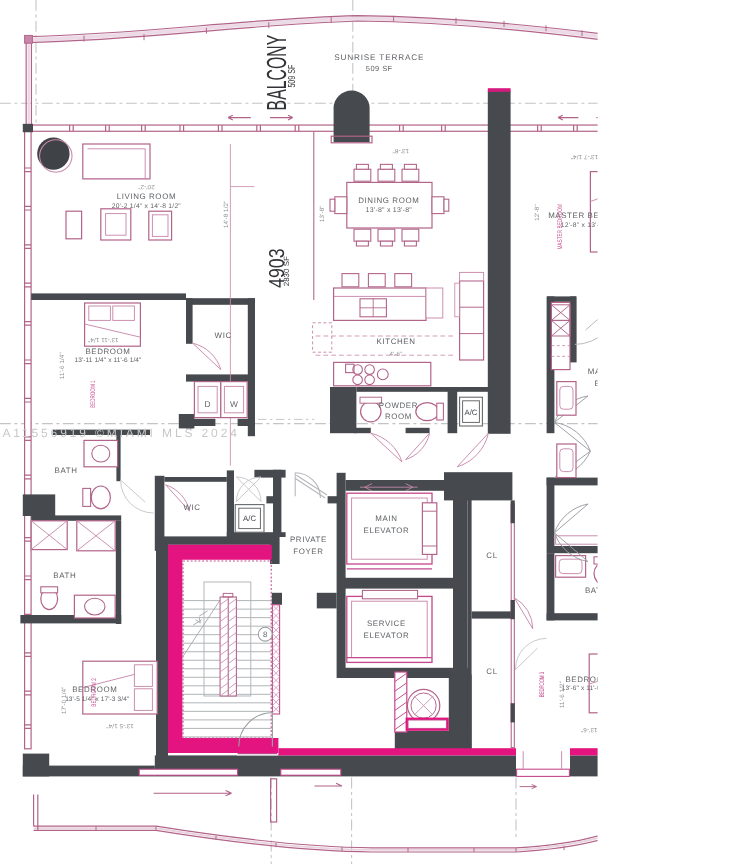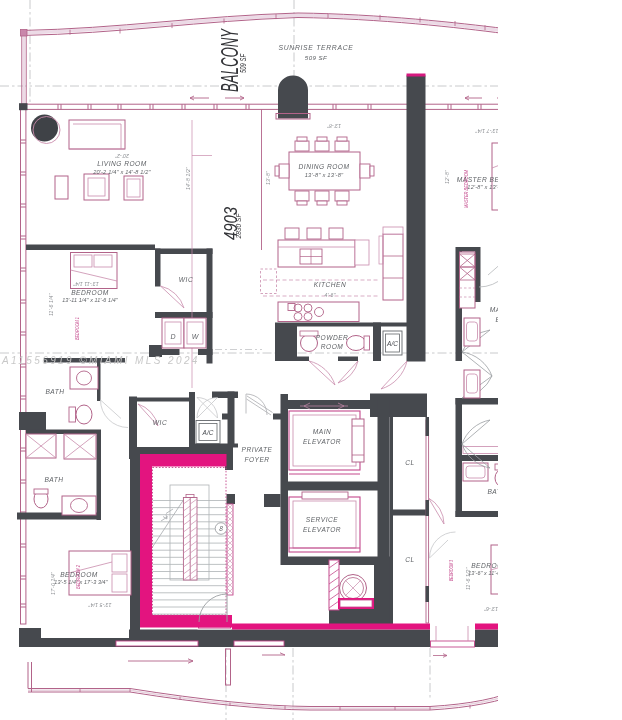--- a/index.html
+++ b/index.html
@@ -1,17 +1,17 @@
 <!DOCTYPE html>
 <html><head>
 <meta charset="utf-8">
 <style>
 html,body{margin:0;padding:0;background:#ffffff;}
 #page{position:relative;width:498px;height:720px;overflow:hidden;background:#ffffff;
-font-family:"Liberation Sans", sans-serif;font-style:italic;}
+font-family:"Liberation Sans", sans-serif;}
 svg text{font-family:"Liberation Sans", sans-serif;}
 .rm{fill:#5f6266;letter-spacing:0.5px;font-size:6.6px;}
 .dim{fill:#8c8f93;font-size:5.2px;letter-spacing:0.1px;}
 </style>
 </head>
 <body>
 <div id="page">
 <svg width="622" height="720" viewBox="0 0 622 720" xmlns="http://www.w3.org/2000/svg">
 
 <rect x="0" y="0" width="622" height="720" fill="#ffffff"></rect>

